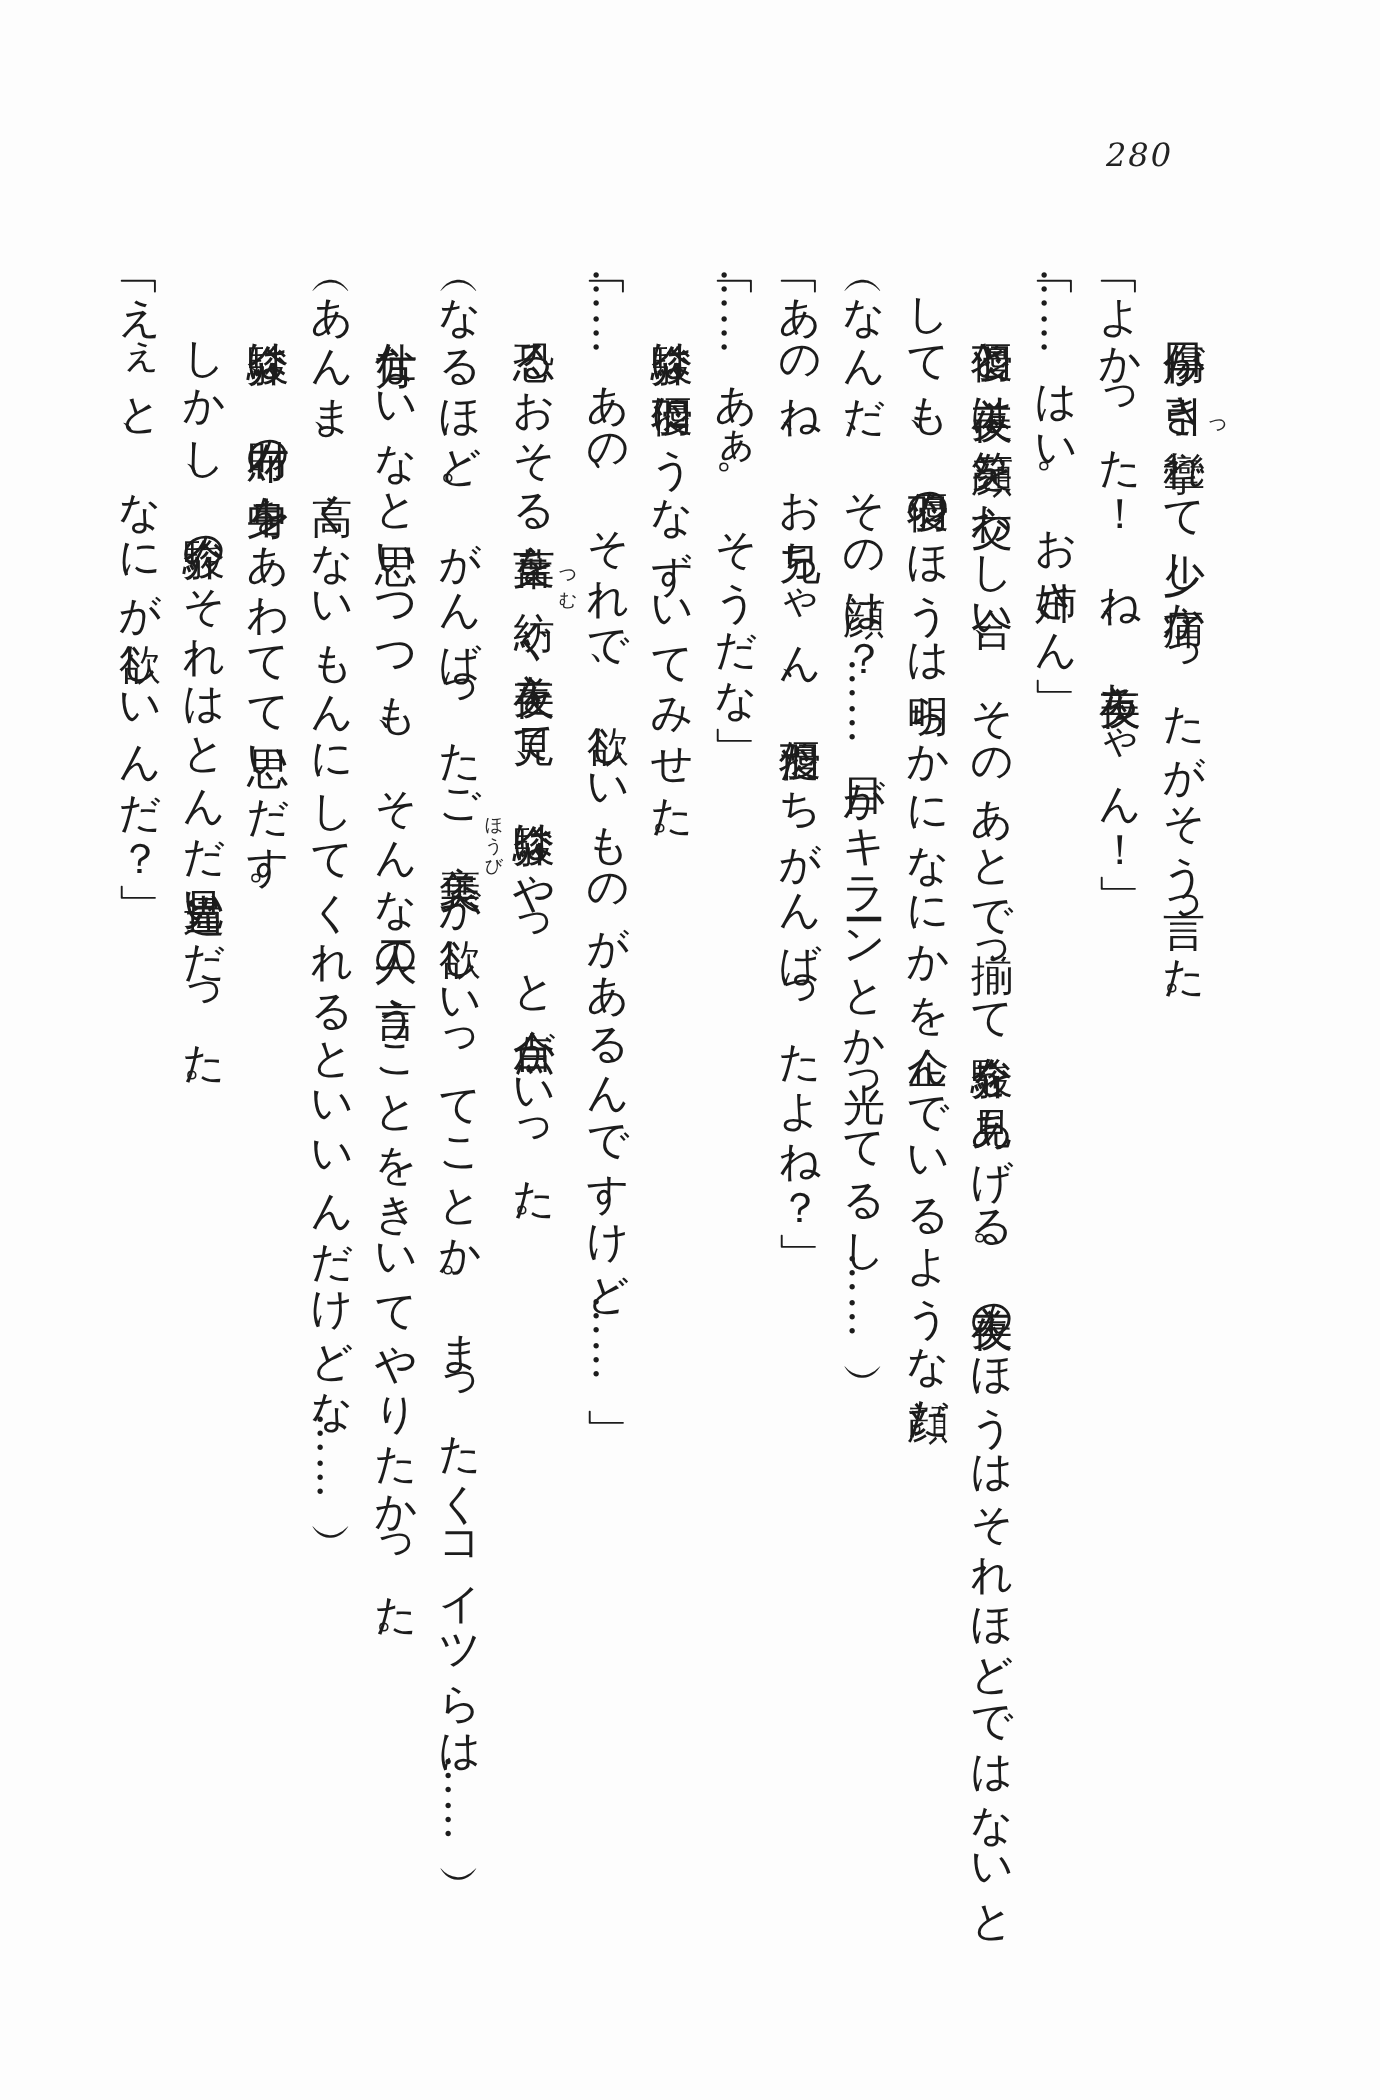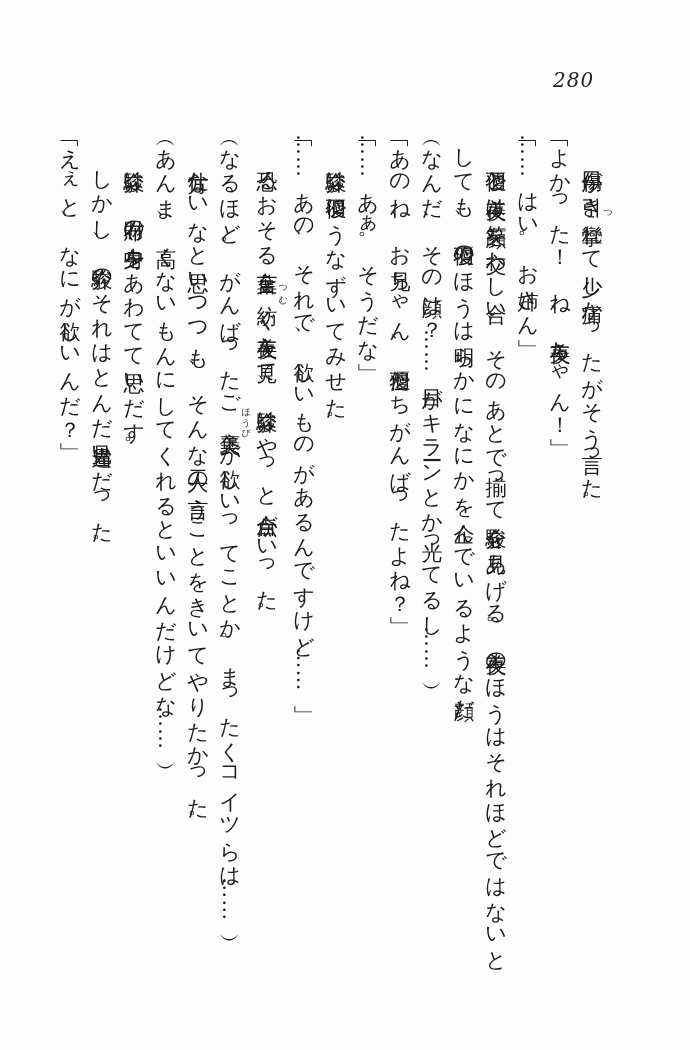--- a/index.html
+++ b/index.html
@@ -18,21 +18,21 @@
     width: 690px;
     height: 1050px;
     background: #fdfdfd;
   }
   .page-number {
     position: absolute;
     top: 68px;
     left: 553px;
     font-family: "DejaVu Serif", serif;
     font-style: italic;
-    font-size: 20px;
+    font-size: 16px;
     color: #232323;
     letter-spacing: 1px;
   }
   .text-block {
     position: absolute;
     top: 133px;
     right: 77px;
     width: 546px;
     height: 842px;
     writing-mode: vertical-rl;

